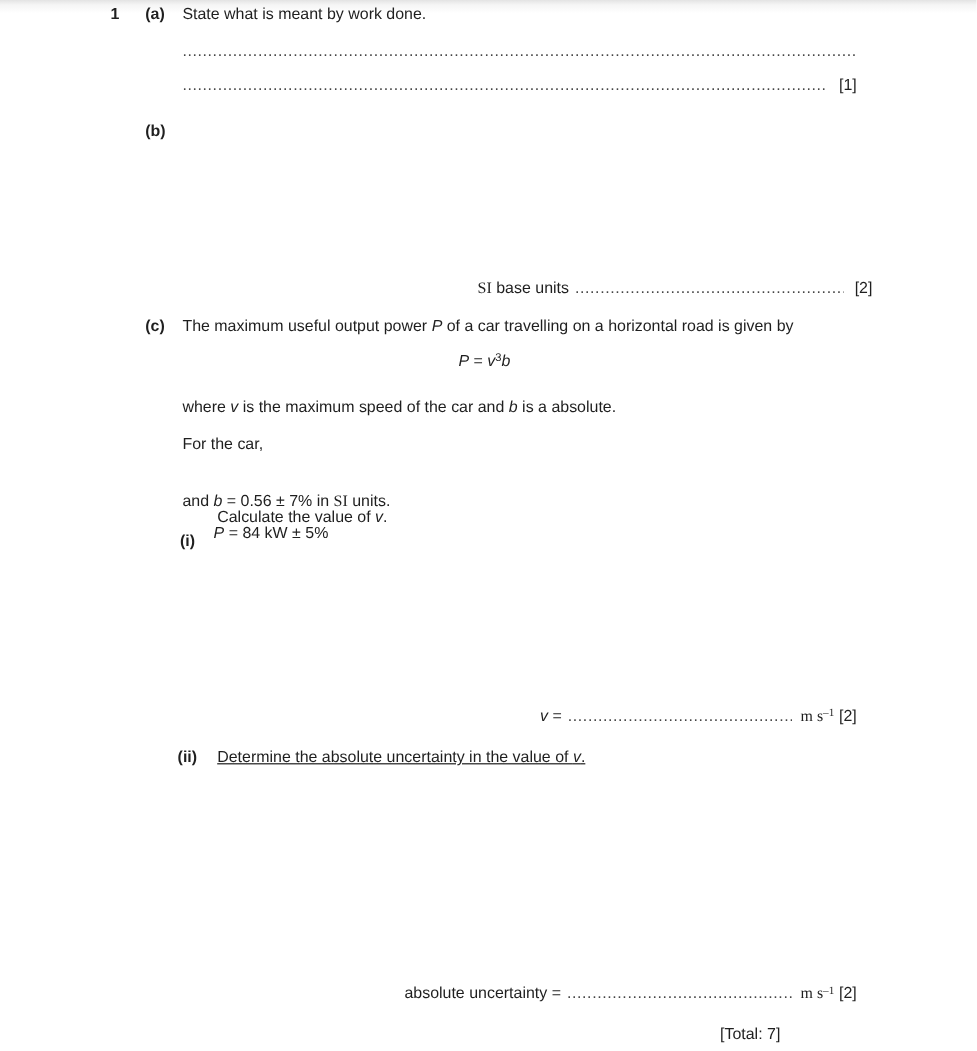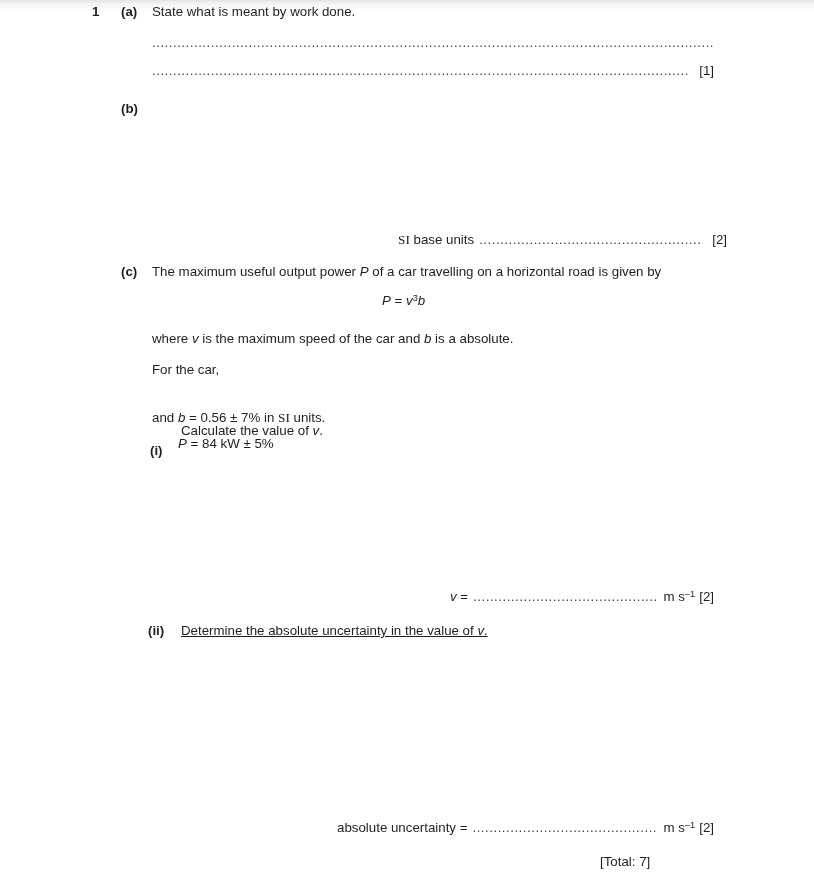--- a/index.html
+++ b/index.html
@@ -49,21 +49,21 @@
     margin: 0 5px;
   }
   .dots-full {
     display: block;
     overflow: hidden;
     white-space: nowrap;
     color: #444444;
     letter-spacing: 0.5px;
   }
   .marks { margin-left: 4px; }
-  .unit { margin-left: 2px; }
+  .unit { margin-left: 2px; font-family: Liberation Serif, serif; }
   .right-align { text-align: left; }
 </style>
 </head>
 <body>
 
 <div class="page">
 
   <div class="row" style="left:92px; top:3px;">
     <span class="b">1</span>
   </div>

